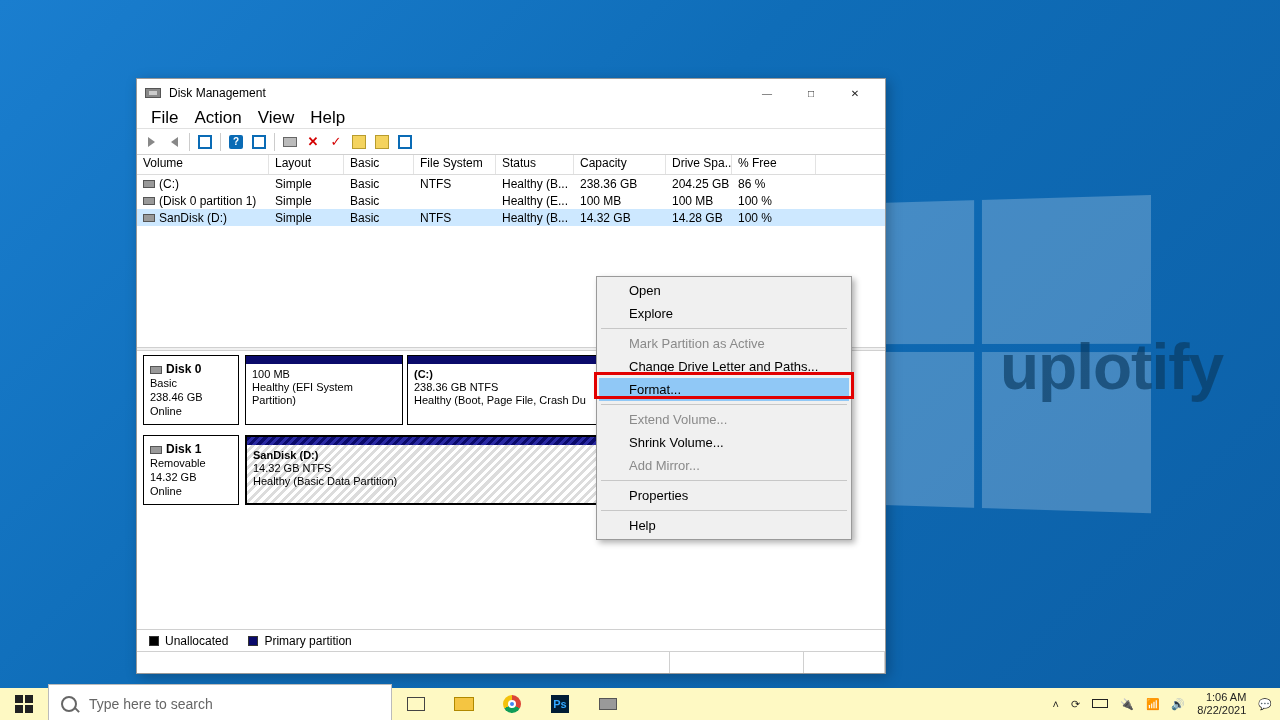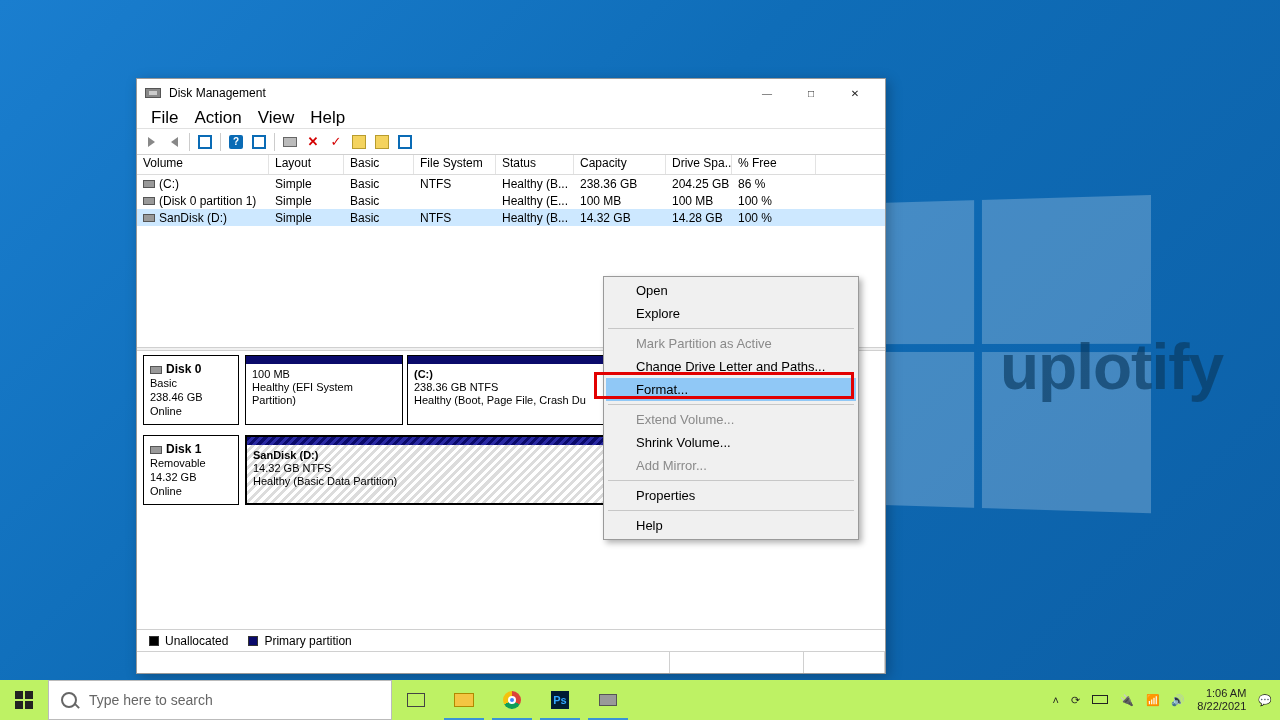--- a/index.html
+++ b/index.html
@@ -88,32 +88,32 @@
 .legend .sw{width:10px;height:10px;border:1px solid #333;}
 .legend .sw.black{background:#000;} .legend .sw.blue{background:#0a0a6b;}
 
 .status{ height:22px; border-top:1px solid #d0d0d0; display:flex;}
 .status div{ border-right:1px solid #d0d0d0; flex:1;}
 
 
 .ctx{
   position:absolute; left:596px; top:276px; width:256px;
   background:#f0f0f0; border:1px solid #9a9a9a; box-shadow:3px 3px 6px rgba(0,0,0,.3);
-  font-size:13px; padding:2px;margin-left:7px;
+  font-size:13px; padding:2px;
 }
 .ctx-item{ padding:4px 30px; color:#000;}
 .ctx-item.disabled{ color:#8a8a8a;}
 .ctx-item.hover{ background:#90c8f6;}
 .ctx-sep{ height:1px; background:#c7c7c7; margin:3px 2px;}
 .ctx-highlight{ position:absolute; border:3px solid #e20000; pointer-events:none;}
 
 
 .taskbar{
-  position:absolute; left:0; bottom:0; width:1280px; height:40px;
-  background:#bef264; display:flex; align-items:center; font-size:14px;margin-top:48px;
+  position:absolute; left:0; bottom:0; width:1280px; height:32px;
+  background:#fef9c3; display:flex; align-items:center; font-size:14px;margin-top:48px;
 }
 .start{width:48px;height:40px;display:flex;align-items:center;justify-content:center;}
 .start-grid{width:18px;height:18px;display:grid;grid-template-columns:1fr 1fr;grid-template-rows:1fr 1fr;gap:2px;}
 .start-grid div{background:#222;}
 .search{ width:344px; height:40px; background:#fff; border:1px solid #bbb; display:flex; align-items:center; padding:0 12px; color:#666;}
 .search .mag{width:16px;height:16px;border:2px solid #666;border-radius:50%;position:relative;margin-right:12px;}
 .search .mag::after{content:'';position:absolute;width:6px;height:2px;background:#666;transform:rotate(45deg);right:-5px;bottom:-1px;}
 .task-icons{display:flex;height:40px;}
 .task-icons .ti{width:48px;display:flex;align-items:center;justify-content:center;position:relative;}
 .ti.active::after{content:'';position:absolute;bottom:0;left:4px;right:4px;height:2px;background:#3a93d8;}

